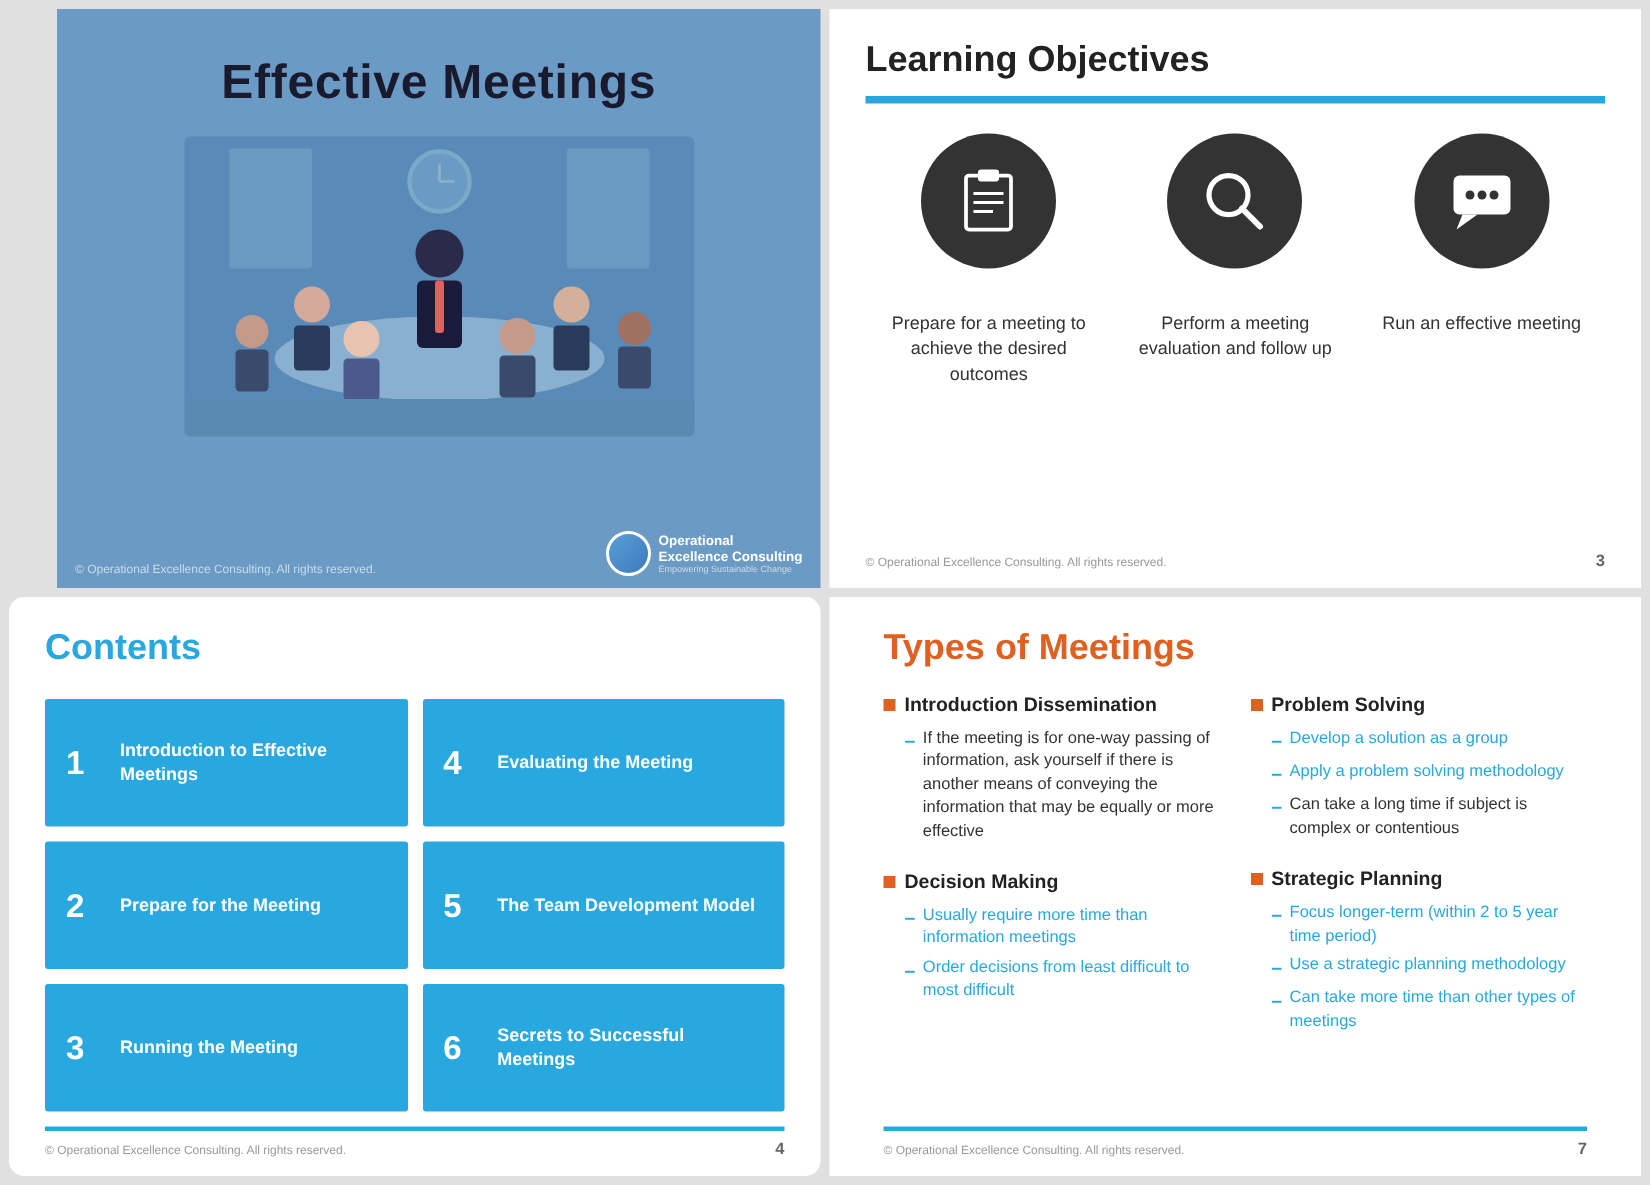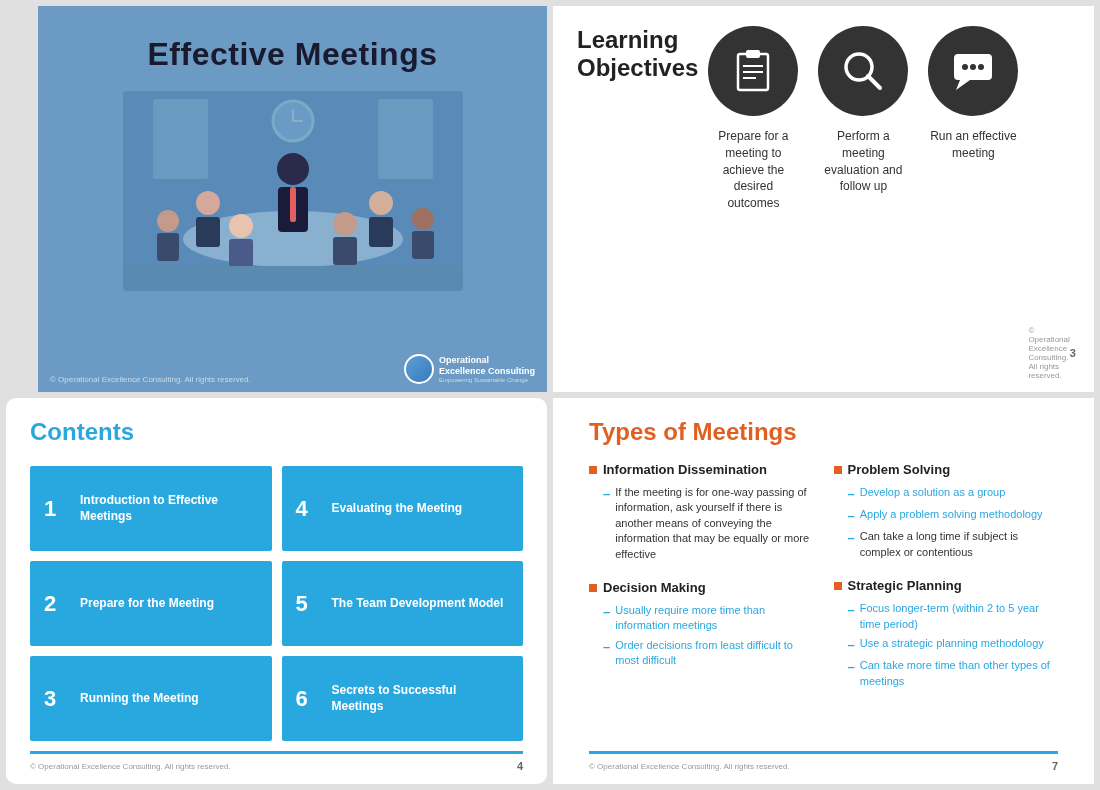--- a/index.html
+++ b/index.html
@@ -92,21 +92,21 @@
     .logo-tagline {
       font-size: 6px;
       color: #c8dcea;
     }
 
     
     .slide-2 {
       background: white;
       padding: 20px 24px 12px;
       display: flex;
-      flex-direction: row;
+      flex-direction: column;
     }
     .slide-2 .slide-title {
       font-size: 24px;
       font-weight: bold;
       color: #222;
       margin-bottom: 10px;
     }
     .blue-bar {
       height: 5px;
       background: #29a8e0;
@@ -120,21 +120,21 @@
       align-items: flex-start;
       justify-content: center;
       padding: 0 10px;
     }
     .objective-item {
       display: flex;
       flex-direction: column;
       align-items: center;
       text-align: center;
       flex: 1;
-      gap: 12px;
+      gap: 28px;
     }
     .obj-icon-circle {
       width: 90px;
       height: 90px;
       border-radius: 50%;
       background: #333;
       display: flex;
       align-items: center;
       justify-content: center;
       flex-shrink: 0;
@@ -443,21 +443,21 @@
 </div>
 
 <div class="slide slide-4">
   <div class="slide-title">Types of Meetings</div>
 
   <div class="types-grid">
 
     <div class="type-section">
       <div class="type-heading">
         <div class="type-bullet"></div>
-        <span class="type-heading-text">Information Dissemination</span>
+        <span class="type-heading-text">Introduction Dissemination</span>
       </div>
       <div class="type-sub-list">
         <div class="type-sub-item">
           <span class="type-dash">–</span>
           <span class="type-sub-text dark">If the meeting is for one-way passing of information, ask yourself if there is another means of conveying the information that may be equally or more effective</span>
         </div>
       </div>
 
       <div class="type-heading">
         <div class="type-bullet"></div>

